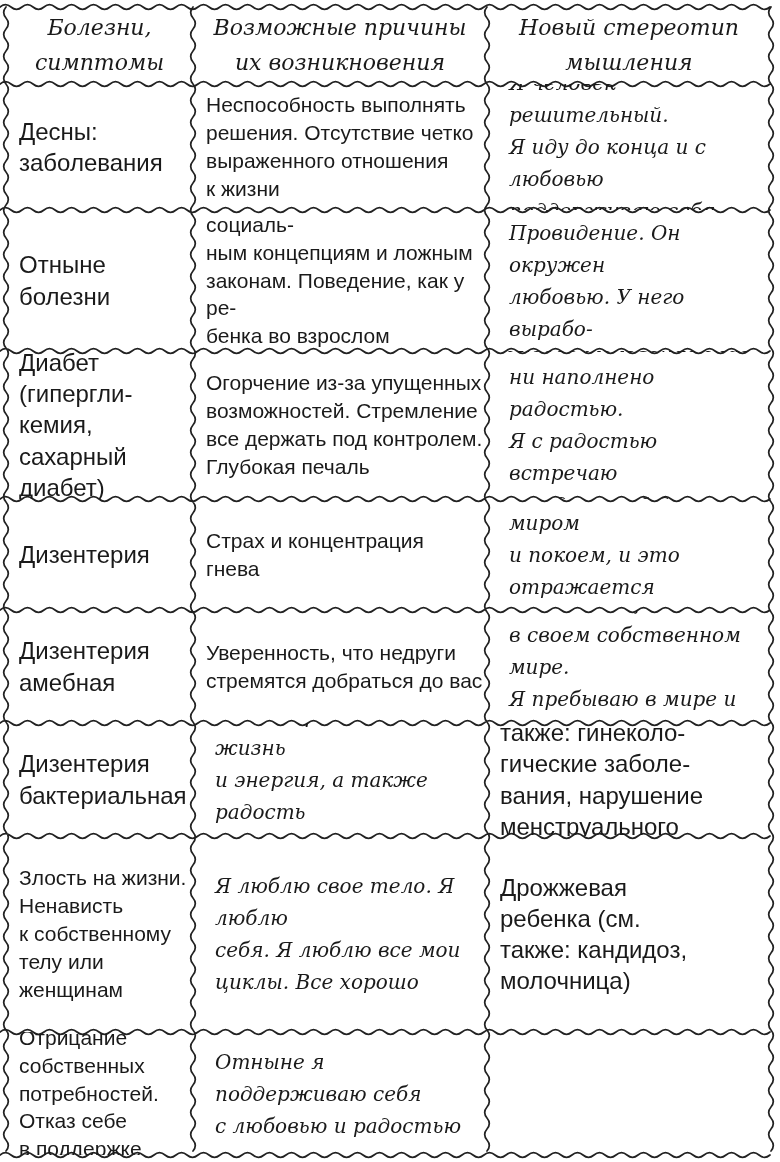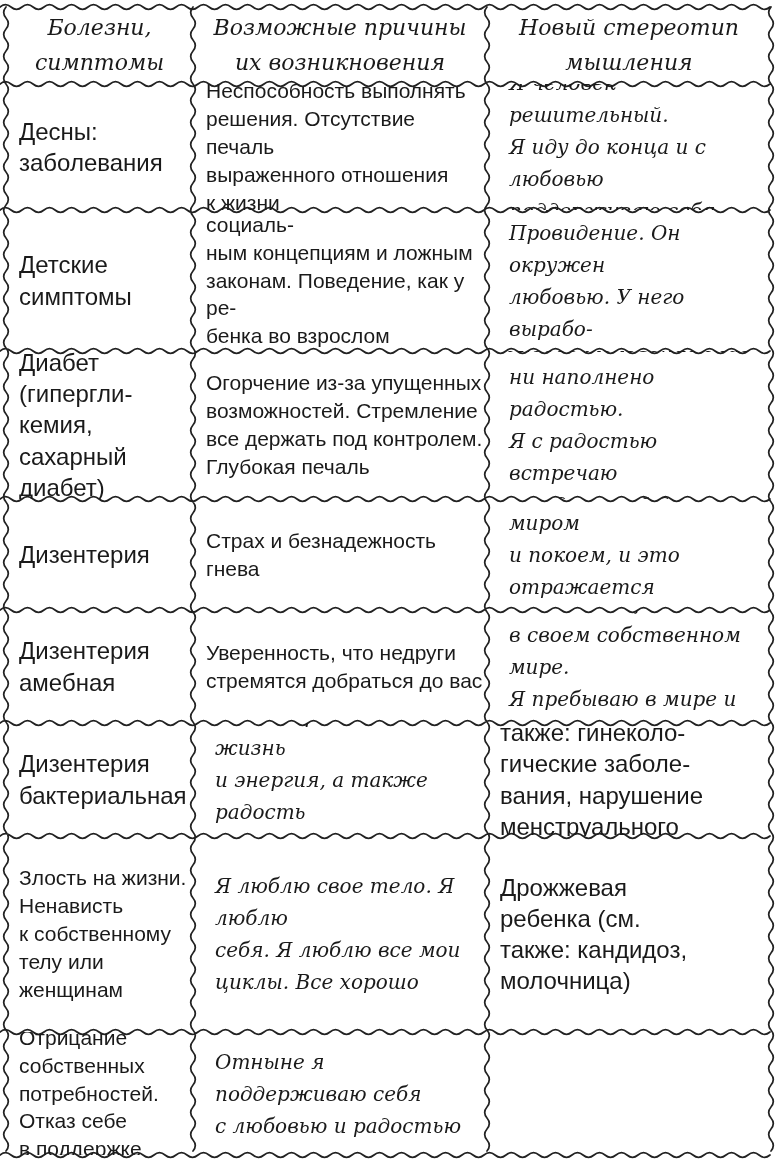--- a/index.html
+++ b/index.html
@@ -80,28 +80,28 @@
     <div class="cell head">Болезни,
 симптомы</div>
     <div class="cell head">Возможные причины
 их возникновения</div>
     <div class="cell head">Новый стереотип
 мышления</div>
 
     <div class="cell c1">Десны:
 заболевания</div>
     <div class="cell c2">Неспособность выполнять
-решения. Отсутствие печаль
+решения. Отсутствие четко
 выраженного отношения
 к жизни</div>
     <div class="cell c3">Я человек решительный.
 Я иду до конца и с любовью
 поддерживаю себя</div>
 
-    <div class="cell c1">Детские симптомы</div>
+    <div class="cell c1">Отныне болезни</div>
     <div class="cell c2">Доверие гаданиям, социаль-
 ным концепциям и ложным
 законам. Поведение, как у ре-
 бенка во взрослом окружении</div>
     <div class="cell c3">Этого ребенка оберегает
 Провидение. Он окружен
 любовью. У него вырабо-
 тался духовный иммунитет</div>
 
     <div class="cell c1">Диабет (гипергли-
@@ -110,21 +110,21 @@
     <div class="cell c2">Огорчение из-за упущенных
 возможностей. Стремление
 все держать под контролем.
 Глубокая печаль</div>
     <div class="cell c3">Любое мгновение жиз-
 ни наполнено радостью.
 Я с радостью встречаю
 сегодняшний день</div>
 
     <div class="cell c1">Дизентерия</div>
-    <div class="cell c2">Страх и безнадежность гнева</div>
+    <div class="cell c2">Страх и концентрация гнева</div>
     <div class="cell c3">Я наполняю сознание миром
 и покоем, и это отражается
 в моем теле</div>
 
     <div class="cell c1">Дизентерия
 амебная</div>
     <div class="cell c2">Уверенность, что недруги
 стремятся добраться до вас</div>
     <div class="cell c3">Я — воплощение силы
 в своем собственном мире.

